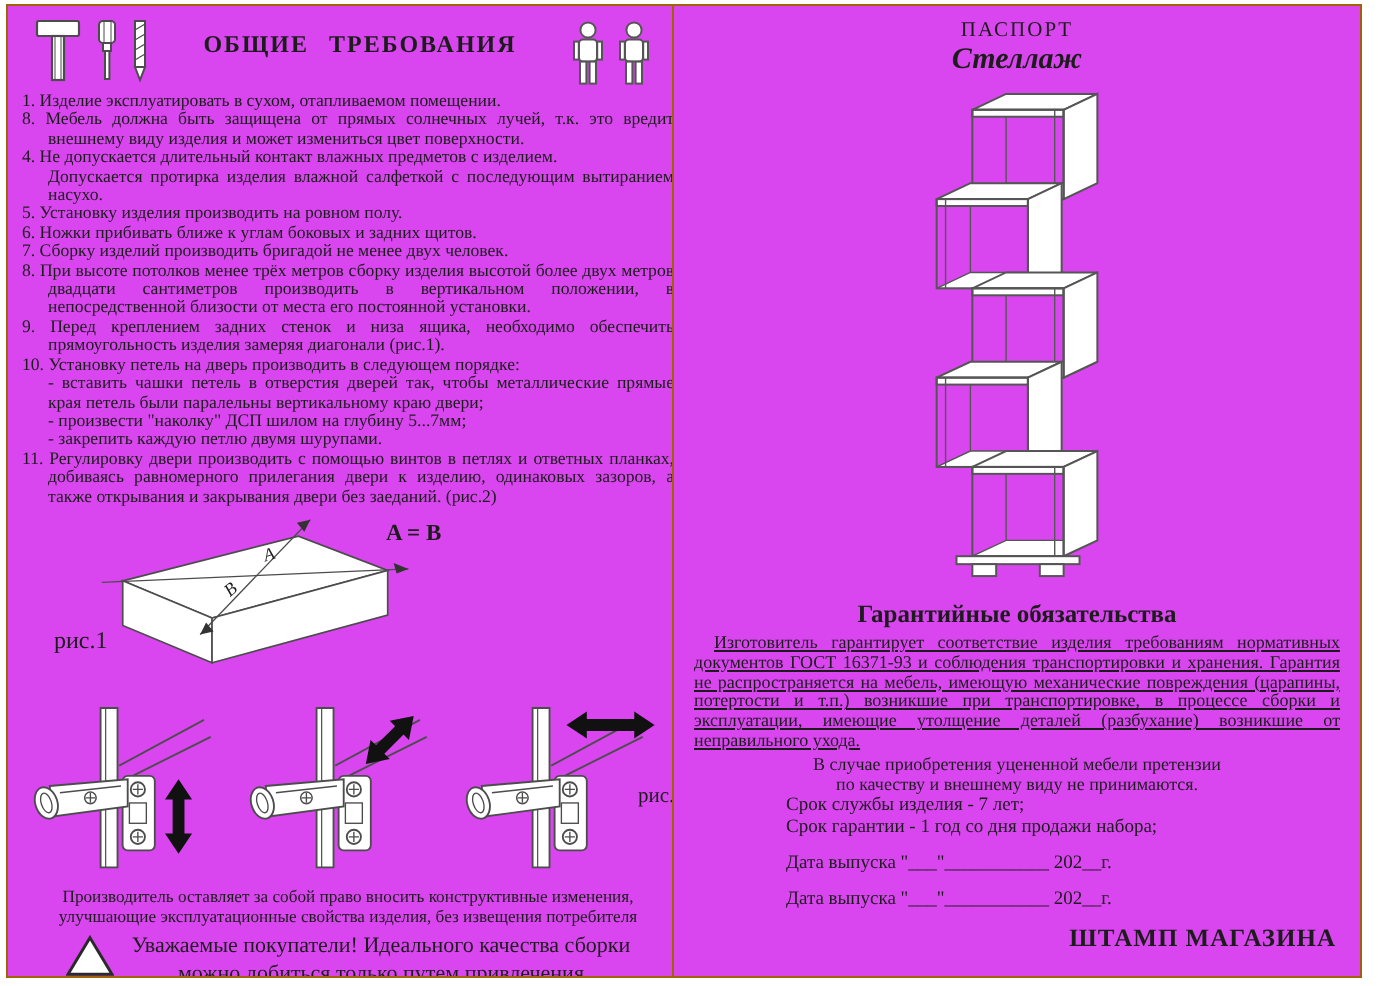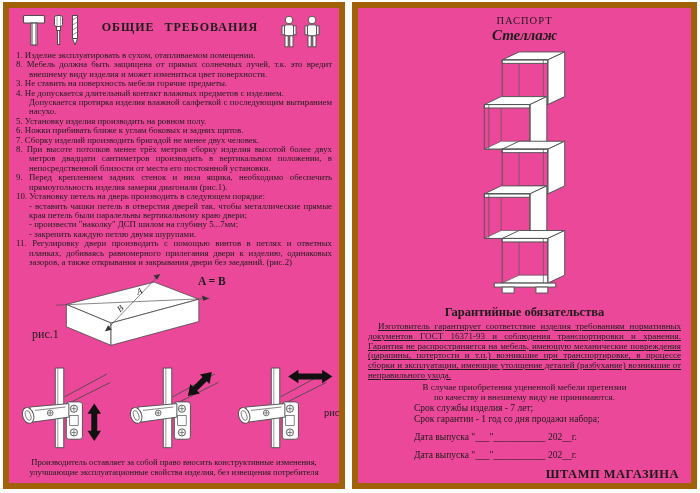--- a/index.html
+++ b/index.html
@@ -1,24 +1,24 @@
 <!DOCTYPE html>
 <html><head>
 <meta charset="utf-8">
 <style>
   html,body{margin:0;padding:0;}
   body{
     width:700px;height:493px;position:relative;background:#ffffff;
     font-family:"Liberation Serif","DejaVu Serif",serif;color:#1c1c1c;
     overflow:hidden;
   }
-  .panel{position:absolute;top:2px;height:487px;background:#ec4899;
-    border:6px solid #a16207;box-sizing:border-box;overflow:hidden;}
+  .panel{position:absolute;top:2px;height:487px;background:#d946ef;
+    border:1px solid #a16207;box-sizing:border-box;overflow:hidden;}
   .panel-left{left:3px;width:342px;padding:4px 7px;}
-  .panel-right{left:352px;width:345px;padding:5px 10px;display:flex;flex-direction:column;}
+  .panel-right{left:336px;width:345px;padding:5px 10px;display:flex;flex-direction:column;}
 
   
   .lhead{display:flex;align-items:flex-start;height:36px;}
   .tools{display:flex;gap:5px;margin-left:6px;margin-top:2px;}
   .lhead-title{flex:1;text-align:center;font-weight:bold;font-size:12px;
     letter-spacing:1px;word-spacing:6px;margin-top:8px;}
   .persons{margin-right:6px;margin-top:3px;}
 
   
   .req-list{margin-top:3px;font-size:8.8px;line-height:9.4px;text-align:justify;}
@@ -124,21 +124,20 @@
           <rect x="5" y="20.8" width="3.2" height="11"></rect>
           <rect x="9.8" y="20.8" width="3.2" height="11"></rect>
         </g>
       </g>
     </svg>
   </div>
 
   <div class="req-list">
     <p>1. Изделие эксплуатировать в сухом, отапливаемом помещении.</p>
     <p>8. Мебель должна быть защищена от прямых солнечных лучей, т.к. это вредит внешнему виду изделия и может измениться цвет поверхности.</p>
-    <p>3. Не ставить на поверхность мебели горячие предметы.</p>
     <p>4. Не допускается длительный контакт влажных предметов с изделием.
 Допускается протирка изделия влажной салфеткой с последующим вытиранием насухо.</p>
     <p>5. Установку изделия производить на ровном полу.</p>
     <p>6. Ножки прибивать ближе к углам боковых и задних щитов.</p>
     <p>7. Сборку изделий производить бригадой не менее двух человек.</p>
     <p>8. При высоте потолков менее трёх метров сборку изделия высотой более двух метров двадцати сантиметров производить в вертикальном положении, в непосредственной близости от места его постоянной установки.</p>
     <p>9. Перед креплением задних стенок и низа ящика, необходимо обеспечить прямоугольность изделия замеряя диагонали (рис.1).</p>
     <p>10. Установку петель на дверь производить в следующем порядке:
 - вставить чашки петель в отверстия дверей так, чтобы металлические прямые края петель были паралельны вертикальному краю двери;
 - произвести "наколку" ДСП шилом на глубину 5...7мм;

